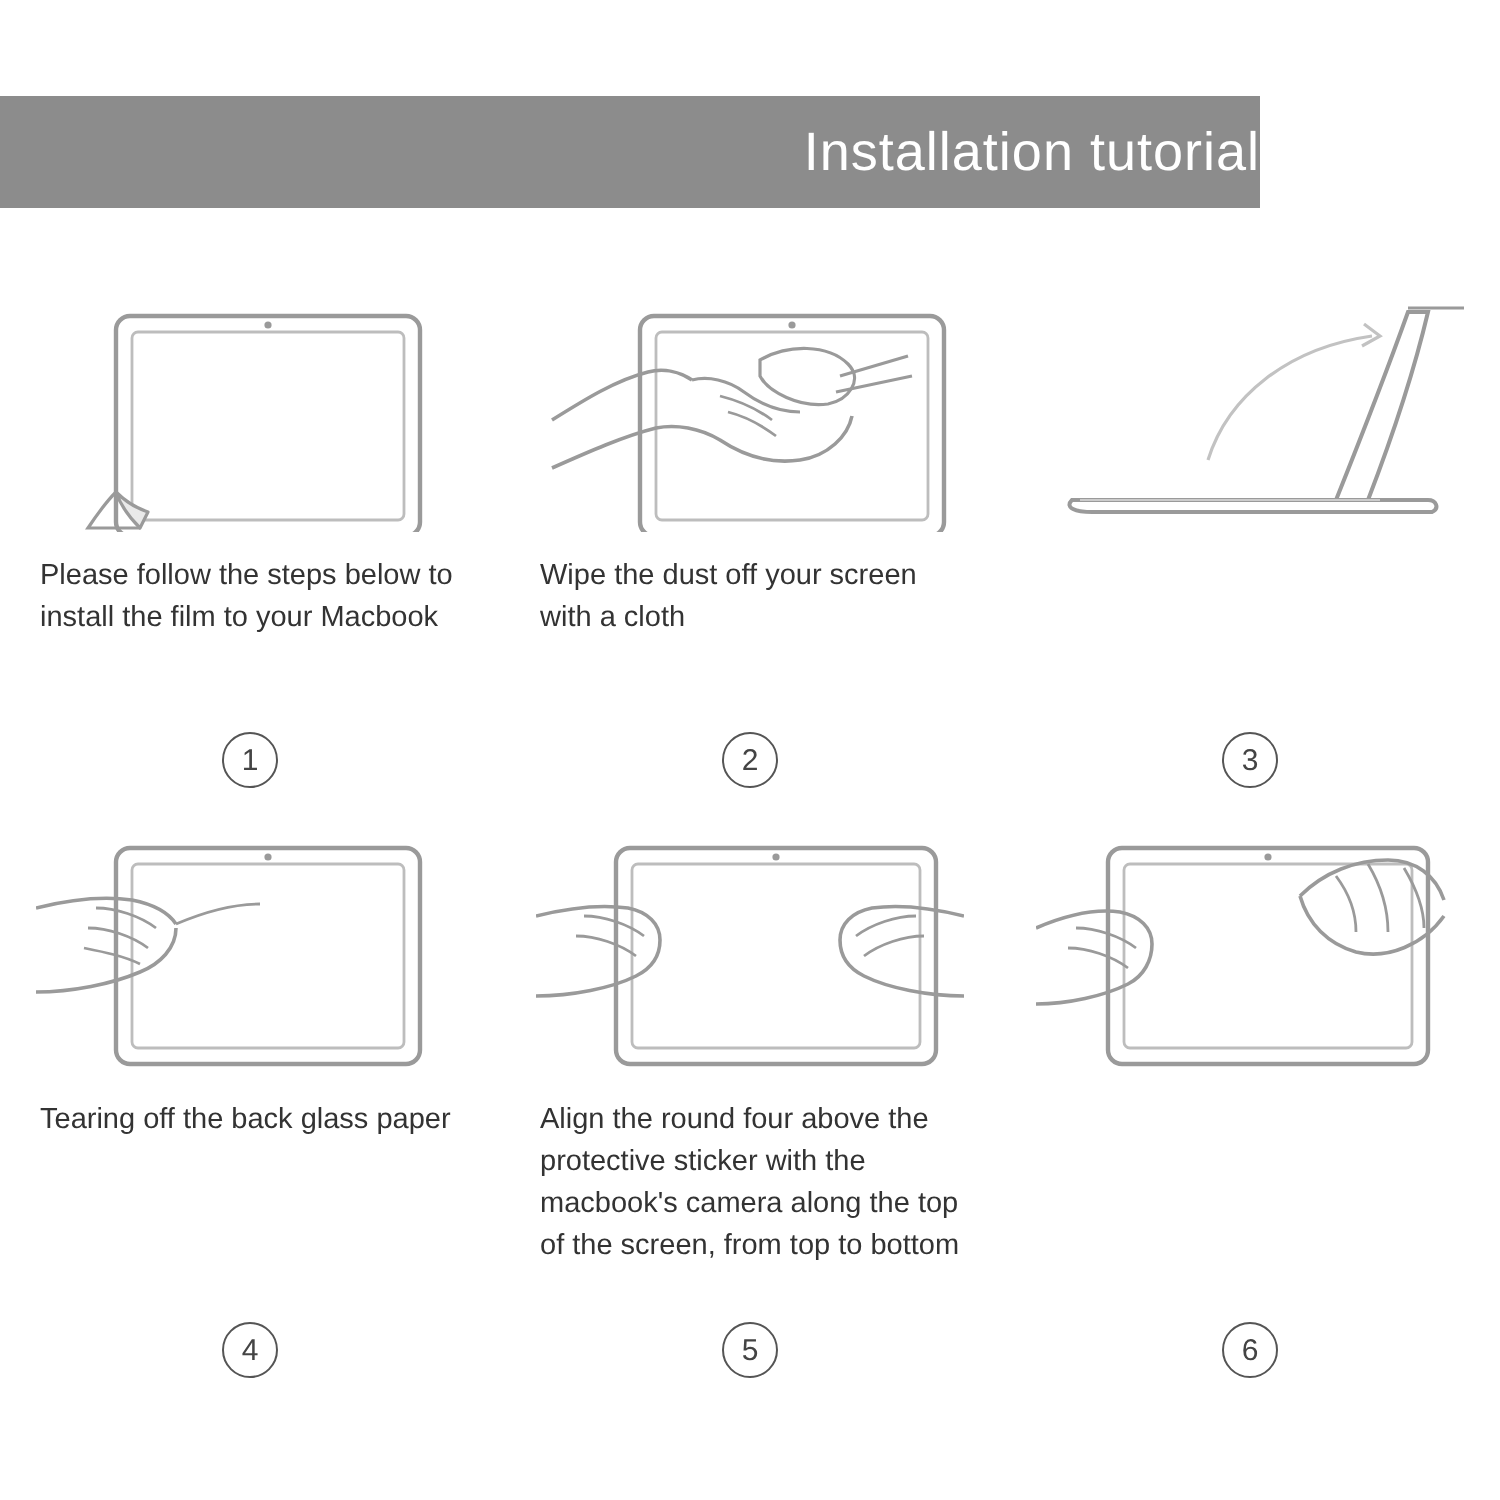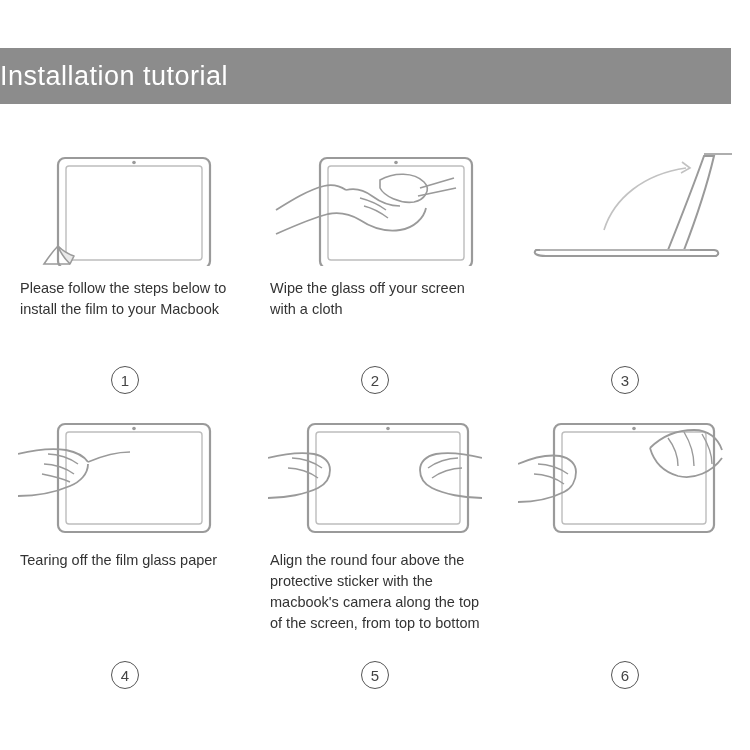--- a/index.html
+++ b/index.html
@@ -17,26 +17,26 @@
     position: relative;
     width: 750px;
     height: 750px;
     background: #ffffff;
   }
   
   .header {
     position: absolute;
     left: 0;
     top: 48px;
-    width: 731px;
+    width: 630px;
     height: 56px;
     background: #8c8c8c;
     display: flex;
     align-items: center;
-    justify-content: flex-start;
+    justify-content: flex-end;
   }
   .header-title {
     color: #ffffff;
     font-size: 27px;
     font-weight: normal;
     letter-spacing: 0.5px;
   }
   
   .grid {
     position: absolute;
@@ -135,21 +135,21 @@
             <path d="M8 72 C24 62 40 52 56 48 C64 46 72 48 78 52" fill="none" stroke="#9a9a9a" stroke-width="1.8"></path>
             <path d="M8 96 C26 88 44 80 60 76 C70 74 82 76 92 82 C104 90 118 94 132 92 C146 90 156 80 158 70" fill="none" stroke="#9a9a9a" stroke-width="1.8"></path>
             <path d="M78 52 C86 50 96 52 104 58 C112 64 122 68 132 68" fill="none" stroke="#9a9a9a" stroke-width="1.6"></path>
             <path d="M92 60 C100 62 110 66 118 72" fill="none" stroke="#9a9a9a" stroke-width="1.4"></path>
             <path d="M96 68 C104 70 112 74 120 80" fill="none" stroke="#9a9a9a" stroke-width="1.4"></path>
 
             <path d="M152 50 L186 40" fill="none" stroke="#9a9a9a" stroke-width="1.6"></path>
             <path d="M150 58 L188 50" fill="none" stroke="#9a9a9a" stroke-width="1.6"></path>
           </svg>
         </div>
-        <div class="caption">Wipe the glass off your screen with a cloth</div>
+        <div class="caption">Wipe the dust off your screen with a cloth</div>
         <div class="numwrap">
           <div class="num">2</div>
         </div>
       </div>
 
       <div class="cell">
         <div class="illus">
           <svg width="214" height="128" viewBox="0 0 214 128">
 
             <path d="M186 16 L214 16" fill="none" stroke="#9a9a9a" stroke-width="1.6"></path>
@@ -179,21 +179,21 @@
 
             <path d="M0 44 C16 40 34 38 48 40 C58 42 66 46 70 52" fill="none" stroke="#9a9a9a" stroke-width="1.8"></path>
             <path d="M0 86 C18 86 38 82 52 76 C62 72 70 64 70 54" fill="none" stroke="#9a9a9a" stroke-width="1.8"></path>
             <path d="M30 44 C40 44 52 48 60 54" fill="none" stroke="#9a9a9a" stroke-width="1.4"></path>
             <path d="M26 54 C36 54 48 58 56 64" fill="none" stroke="#9a9a9a" stroke-width="1.4"></path>
             <path d="M24 64 C34 66 44 68 52 72" fill="none" stroke="#9a9a9a" stroke-width="1.4"></path>
 
             <path d="M70 52 C84 46 98 42 112 42" fill="none" stroke="#9a9a9a" stroke-width="1.4"></path>
           </svg>
         </div>
-        <div class="caption">Tearing off the film glass paper</div>
+        <div class="caption">Tearing off the back glass paper</div>
         <div class="numwrap">
           <div class="num">4</div>
         </div>
       </div>
 
       <div class="cell">
         <div class="illus">
           <svg width="214" height="128" viewBox="0 0 214 128">
             <rect x="40" y="14" width="160" height="108" rx="7" ry="7" fill="#ffffff" stroke="#9a9a9a" stroke-width="2.2"></rect>
             <rect x="48" y="22" width="144" height="92" rx="3" ry="3" fill="#ffffff" stroke="#bdbdbd" stroke-width="1.4"></rect>

